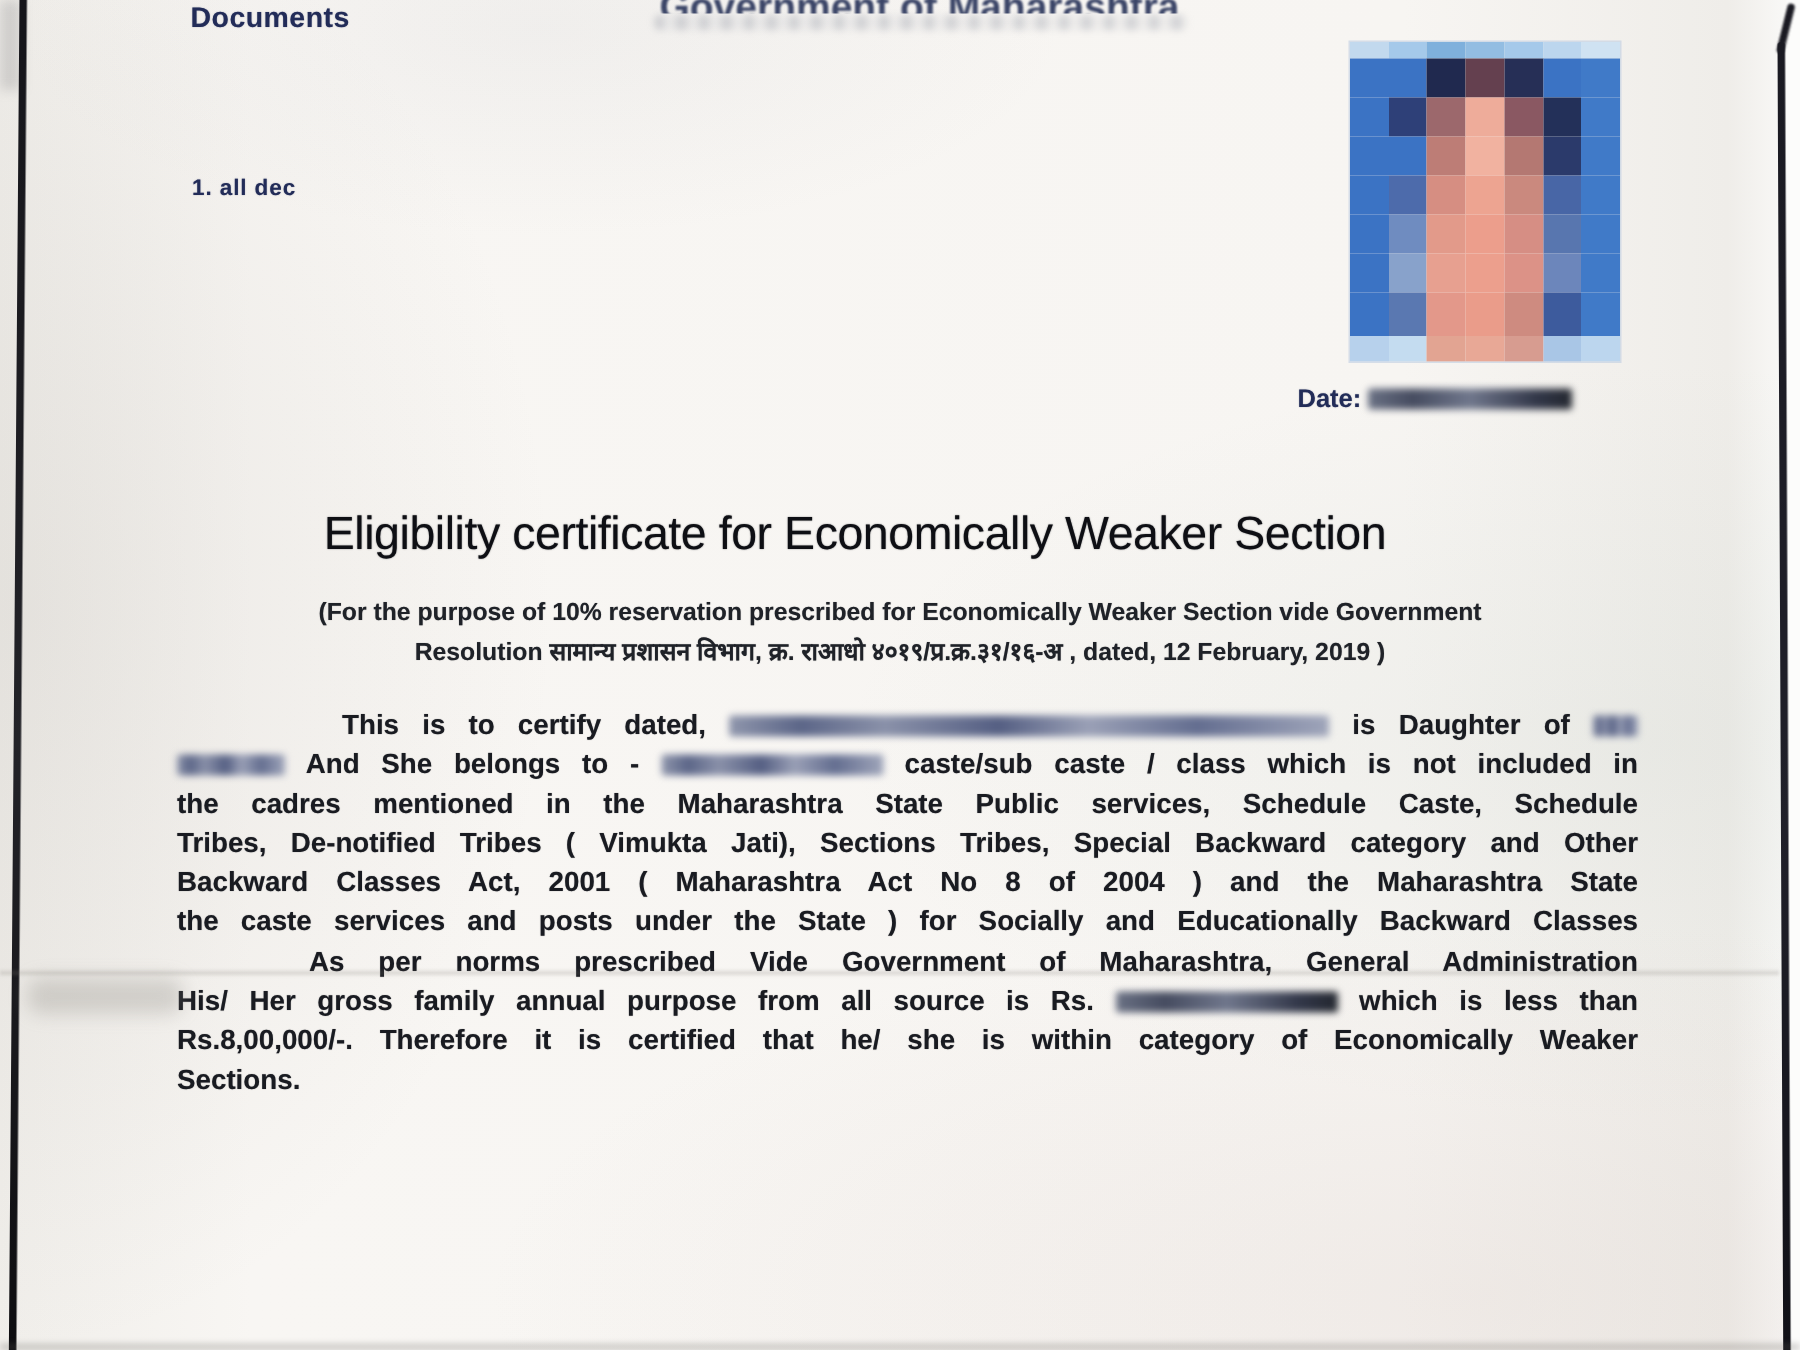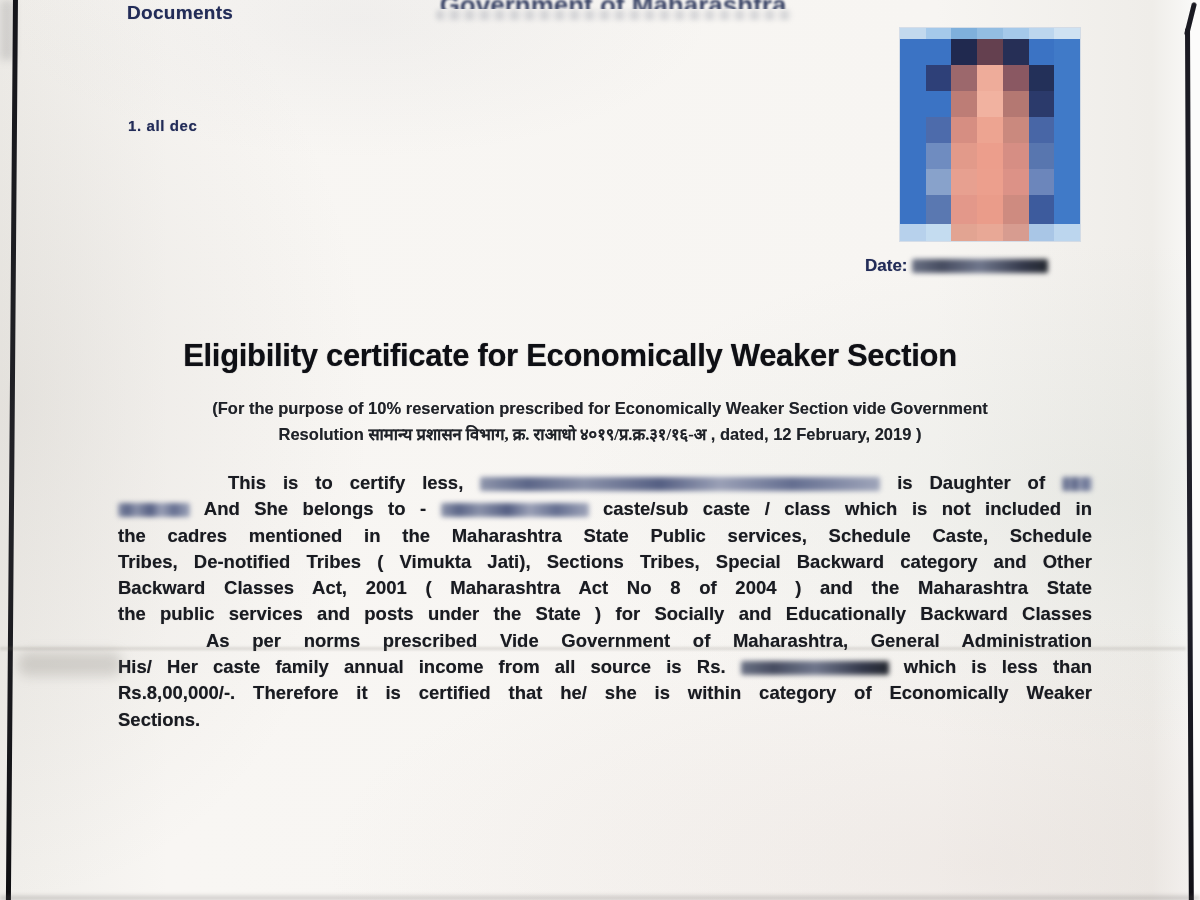--- a/index.html
+++ b/index.html
@@ -45,27 +45,27 @@
   .cert-line{left:115px;top:256px;}
   .date-line{left:865px;top:256px;}
 
   .redact{display:inline-block;height:14px;border-radius:2px;vertical-align:-2px;
     background:linear-gradient(90deg,#8f96ac,#5c6688 12%,#8a91a9 26%,#555f83 45%,#9aa0b6 60%,#646e90 78%,#9fa5ba);
     filter:blur(2.4px);}
   .redact.light{background:linear-gradient(90deg,#aaaebd,#8a90a5 28%,#b2b5c3 52%,#8f94a9 78%,#b6b9c6);}
   .redact.dark{background:linear-gradient(90deg,#6a7184,#464c60 22%,#70778c 50%,#33384a 82%,#23272f);}
 
   .title{position:absolute;left:0;top:338px;width:1140px;text-align:center;margin:0;
-    font-size:31px;font-weight:bold;letter-spacing:-.3px;color:#0e0f14;
+    font-size:31px;font-weight:normal;letter-spacing:-.3px;color:#0e0f14;
     text-shadow:0 0 1px rgba(14,15,20,.6);filter:blur(.25px);}
   .subtitle{position:absolute;left:0;width:1200px;text-align:center;font-size:16.5px;font-weight:bold;
     color:#1f2228;text-shadow:0 0 .6px rgba(31,34,40,.5);filter:blur(.45px);}
   .sub1{top:399px;}
   .sub2{top:422px;}
-  .dev{font-family:Liberation Serif, serif;}
+  .dev{font-family:Liberation Sans, sans-serif;}
 
   .body-block{position:absolute;left:118px;top:470px;width:974px;font-size:18.5px;font-weight:bold;
     line-height:26.3px;color:#191b21;text-shadow:0 0 .7px rgba(25,27,33,.5);filter:blur(.35px);}
   .bline{white-space:nowrap;}
   .bline.fill{white-space:normal;text-align:justify;text-align-last:justify;}
 
   .crease{position:absolute;left:0;top:646px;width:1186px;height:5px;
     background:linear-gradient(180deg,transparent,rgba(128,122,114,.26) 55%,transparent);filter:blur(1px);}
   .crease-smudge{position:absolute;left:18px;top:652px;width:104px;height:24px;border-radius:10px;
     background:rgba(142,139,131,.30);filter:blur(6px);}
@@ -182,28 +182,28 @@
   </div>
 
   <h1 class="title">Eligibility certificate for Economically Weaker Section</h1>
 
   <div class="subtitle sub1">(For the purpose of 10% reservation prescribed for Economically Weaker Section vide Government</div>
   <div class="subtitle sub2">
     <span>Resolution </span><span class="dev">सामान्य प्रशासन विभाग, क्र. राआधो ४०१९/प्र.क्र.३१/१६-अ</span><span> , dated, 12 February, 2019 )</span>
   </div>
 
   <div class="body-block ink" id="bodyLines">
-      <div class="bline fill" style="text-indent: 110px;"><span>This is to certify less, </span><span class="redact" style="width: 400px;"></span><span> is Daughter of </span><span class="redact" style="width: 30px;"></span></div>
+      <div class="bline fill" style="text-indent: 110px;"><span>This is to certify dated, </span><span class="redact" style="width: 400px;"></span><span> is Daughter of </span><span class="redact" style="width: 30px;"></span></div>
       <div class="bline fill"><span class="redact" style="width: 72px;"></span><span> And She belongs to  -  </span><span class="redact" style="width: 148px;"></span><span> caste/sub caste / class which is not included in</span></div>
       <div class="bline fill"><span>the cadres mentioned in the Maharashtra State Public services, Schedule Caste, Schedule</span></div>
       <div class="bline fill"><span>Tribes, De-notified Tribes ( Vimukta Jati), Sections Tribes, Special Backward category and Other</span></div>
       <div class="bline fill"><span>Backward Classes Act, 2001 ( Maharashtra Act No 8 of 2004 ) and the Maharashtra State</span></div>
-      <div class="bline fill"><span>the public services and posts under the State ) for Socially and Educationally Backward Classes</span></div>
+      <div class="bline fill"><span>the caste services and posts under the State ) for Socially and Educationally Backward Classes</span></div>
       <div class="bline fill" style="text-indent: 88px;"><span>As per norms prescribed Vide Government of Maharashtra, General Administration</span></div>
-      <div class="bline fill"><span>His/ Her caste family annual income from all source is Rs.  </span><span class="redact dark" style="width: 148px;"></span><span>  which is less than</span></div>
+      <div class="bline fill"><span>His/ Her gross family annual purpose from all source is Rs.  </span><span class="redact dark" style="width: 148px;"></span><span>  which is less than</span></div>
       <div class="bline fill"><span>Rs.8,00,000/-. Therefore it is certified that he/ she is within category of Economically Weaker</span></div>
       <div class="bline"><span>Sections.</span></div>
     </div>
 
   <div class="crease"></div>
   <div class="crease-smudge"></div>
   <div class="bottom-edge"></div>
 
 </div>
 

